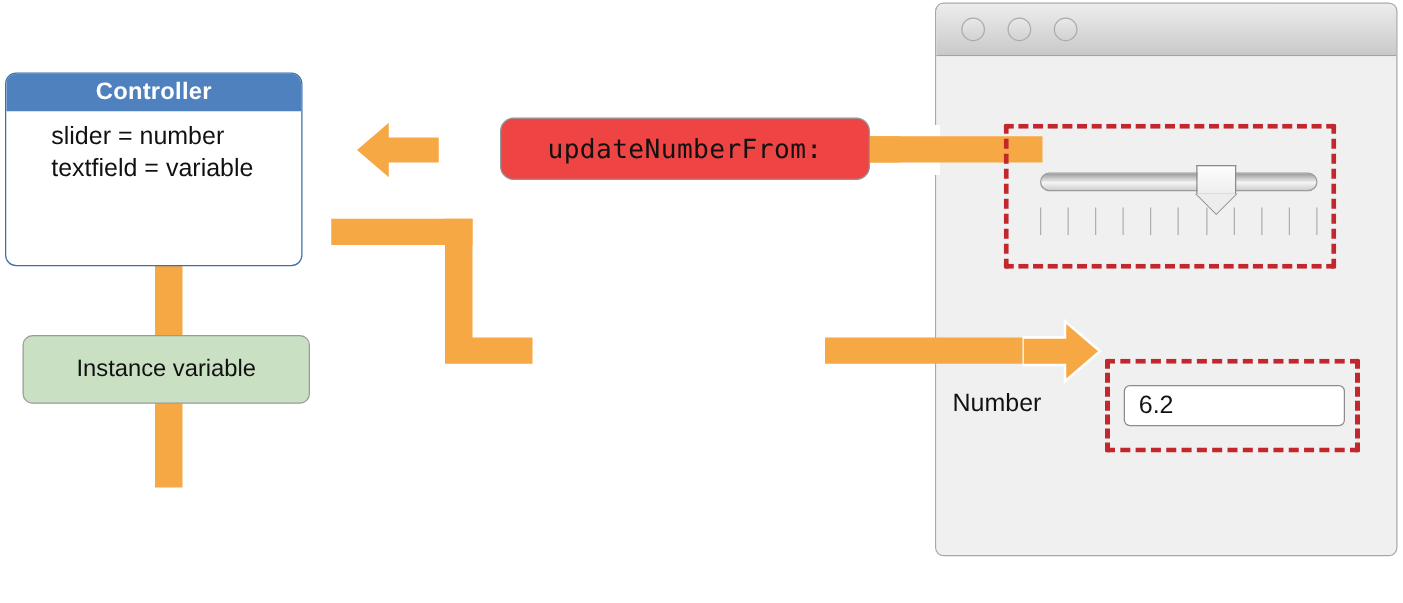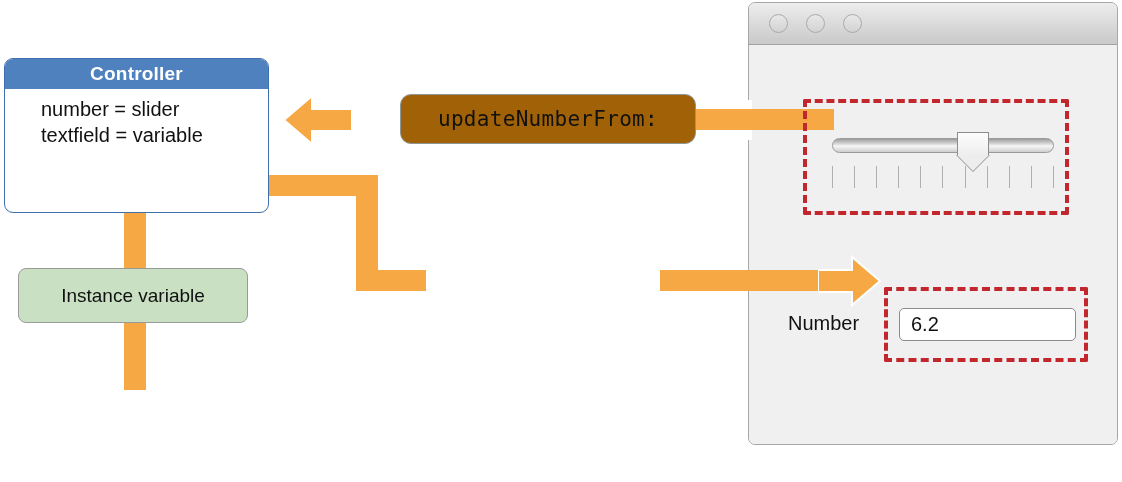--- a/index.html
+++ b/index.html
@@ -57,21 +57,21 @@
     box-sizing:border-box;
     font-size:19px;
     color:#111111;
     z-index:7;
     display:flex;align-items:center;justify-content:center;
   }
 
   
   .msgpill{
     position:absolute;
-    background:#a16207;
+    background:#ef4444;
     border:1.4px solid #8E9698;
     border-radius:11px;
     box-sizing:border-box;
     font-family:"DejaVu Sans Mono", monospace;
     font-size:21px;
     color:#111111;
     display:flex;align-items:center;justify-content:center;
     z-index:8;
     letter-spacing:.3px;
   }
@@ -186,24 +186,24 @@
   <div class="conn" style="left:660px;top:109px;width:60px;height:21px;z-index:5;"></div>
 
   <svg class="arrowsvg" style="left:282px;top:94px;" width="70" height="52" viewBox="0 0 70 52">
     <polygon points="2,26 30,2 30,15 70,15 70,37 30,37 30,50" fill="#F5A844" stroke="#FFFFFF" stroke-width="2"></polygon>
   </svg>
 
   <svg class="arrowsvg" style="left:818px;top:254px;" width="64" height="54" viewBox="0 0 64 54">
     <polygon points="62,27 34,3 34,16 0,16 0,38 34,38 34,51" fill="#F5A844" stroke="#FFFFFF" stroke-width="2"></polygon>
   </svg>
 
-  <div class="classbox" style="left:4px;top:58px;width:265px;height:155px;">
+  <div class="classbox" style="left:4px;top:58px;width:238px;height:155px;">
     <div class="hdr">Controller</div>
     <div class="body">
-      <div>number = slider</div>
+      <div>slider = number</div>
       <div>textfield = variable</div>
     </div>
   </div>
 
   <div class="greenbox" style="left:18px;top:268px;width:230px;height:55px;">
     <span>Instance variable</span>
   </div>
 
 
   <div class="msgpill" style="left:400px;top:94px;width:296px;height:50px;">
@@ -233,21 +233,21 @@
       <div class="tick"></div>
       <div class="tick"></div>
       <div class="tick"></div>
       <div class="tick"></div>
       <div class="tick"></div>
     </div>
   </div>
 
   <div class="redbox" style="left:803px;top:99px;width:266px;height:116px;"></div>
 
-  <span class="flabel" style="left:788px;top:312px;">Number</span>
+  <span class="flabel" style="left:762px;top:312px;">Number</span>
 
   <div class="tfield" style="left:899px;top:308px;width:177px;height:33px;">
     <span>6.2</span>
   </div>
 
   <div class="redbox" style="left:884px;top:287px;width:204px;height:75px;"></div>
 
 </div>
 
 </body></html>

